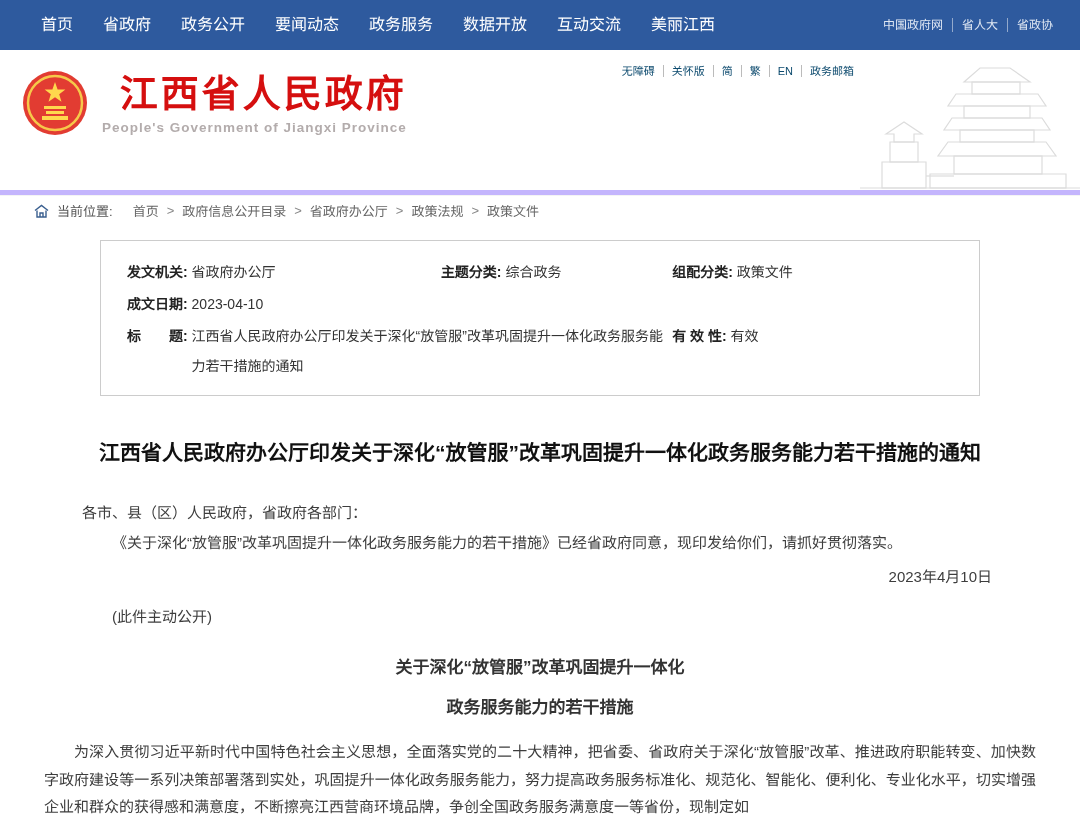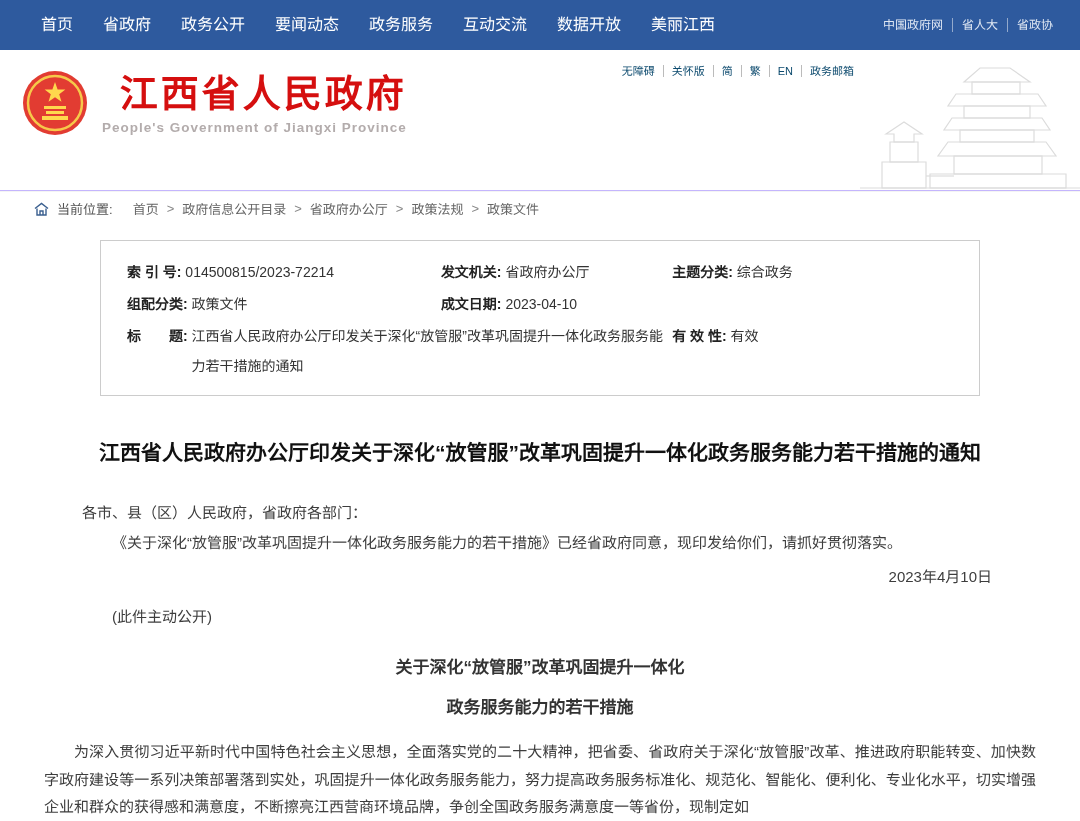--- a/index.html
+++ b/index.html
@@ -31,21 +31,21 @@
   .quick-links span { padding:0 8px; cursor:pointer; }
   .quick-links span + span { border-left:1px solid #bbb; }
   .searchbar { display:flex; width:330px; height:32px; }
   .searchbar input { flex:1; border:1px solid #c9c9c9; border-right:none; padding:0 10px;
     font-size:13px; color:#333; outline:none; }
   .searchbar input::placeholder { color:#aaa; }
   .searchbar button { width:40px; border:1px solid #c9c9c9; background:#fff; cursor:pointer;
     display:flex; align-items:center; justify-content:center; }
 
   
-  .crumbbar { height:36px; border-top:1px solid #c4b5fd; display:flex; align-items:center;
+  .crumbbar { height:36px; border-top:5px solid #c4b5fd; display:flex; align-items:center;
     padding-left:34px; font-size:13px; color:#666; background:#fff;
     box-shadow:0 1px 0 #f4f4f4 inset; }
   .crumbbar .home-icon { margin-right:8px; display:flex; }
   .crumb-label { margin-right:20px; color:#555; }
   .crumb-item { color:#666; text-decoration:none; cursor:pointer; }
   .crumb-sep { margin:0 8px; color:#888; }
 
   
   .meta-box { width:880px; margin:14px auto 0; border:1px solid #ccc; padding:16px 26px 14px; }
   .meta-grid { display:grid; grid-template-columns:38% 28% 34%; row-gap:2px; }
@@ -73,22 +73,22 @@
 </head>
 <body>
 
 <div class="topnav">
   <div class="nav-left">
     <a class="nav-item">首页</a>
     <a class="nav-item">省政府</a>
     <a class="nav-item">政务公开</a>
     <a class="nav-item">要闻动态</a>
     <a class="nav-item">政务服务</a>
+    <a class="nav-item">数据开放</a>
     <a class="nav-item">互动交流</a>
-    <a class="nav-item">数据开放</a>
     <a class="nav-item">美丽江西</a>
   </div>
   <div class="nav-right">
     <a>中国政府网</a>
     <a>省人大</a>
     <a>省政协</a>
   </div>
 </div>
 
 <div class="header">
@@ -150,24 +150,20 @@
   <a class="crumb-item">政策法规</a>
   <span class="crumb-sep">&gt;</span>
   <a class="crumb-item">政策文件</a>
 </div>
 
 <div class="main">
 
   <div class="meta-box">
     <div class="meta-grid">
       <div class="meta-cell">
-        <b>索 引 号: </b>
-        <span>014500815/2023-72214</span>
-      </div>
-      <div class="meta-cell">
         <b>发文机关: </b>
         <span>省政府办公厅</span>
       </div>
       <div class="meta-cell">
         <b>主题分类: </b>
         <span>综合政务</span>
       </div>
       <div class="meta-cell">
         <b>组配分类: </b>
         <span>政策文件</span>

